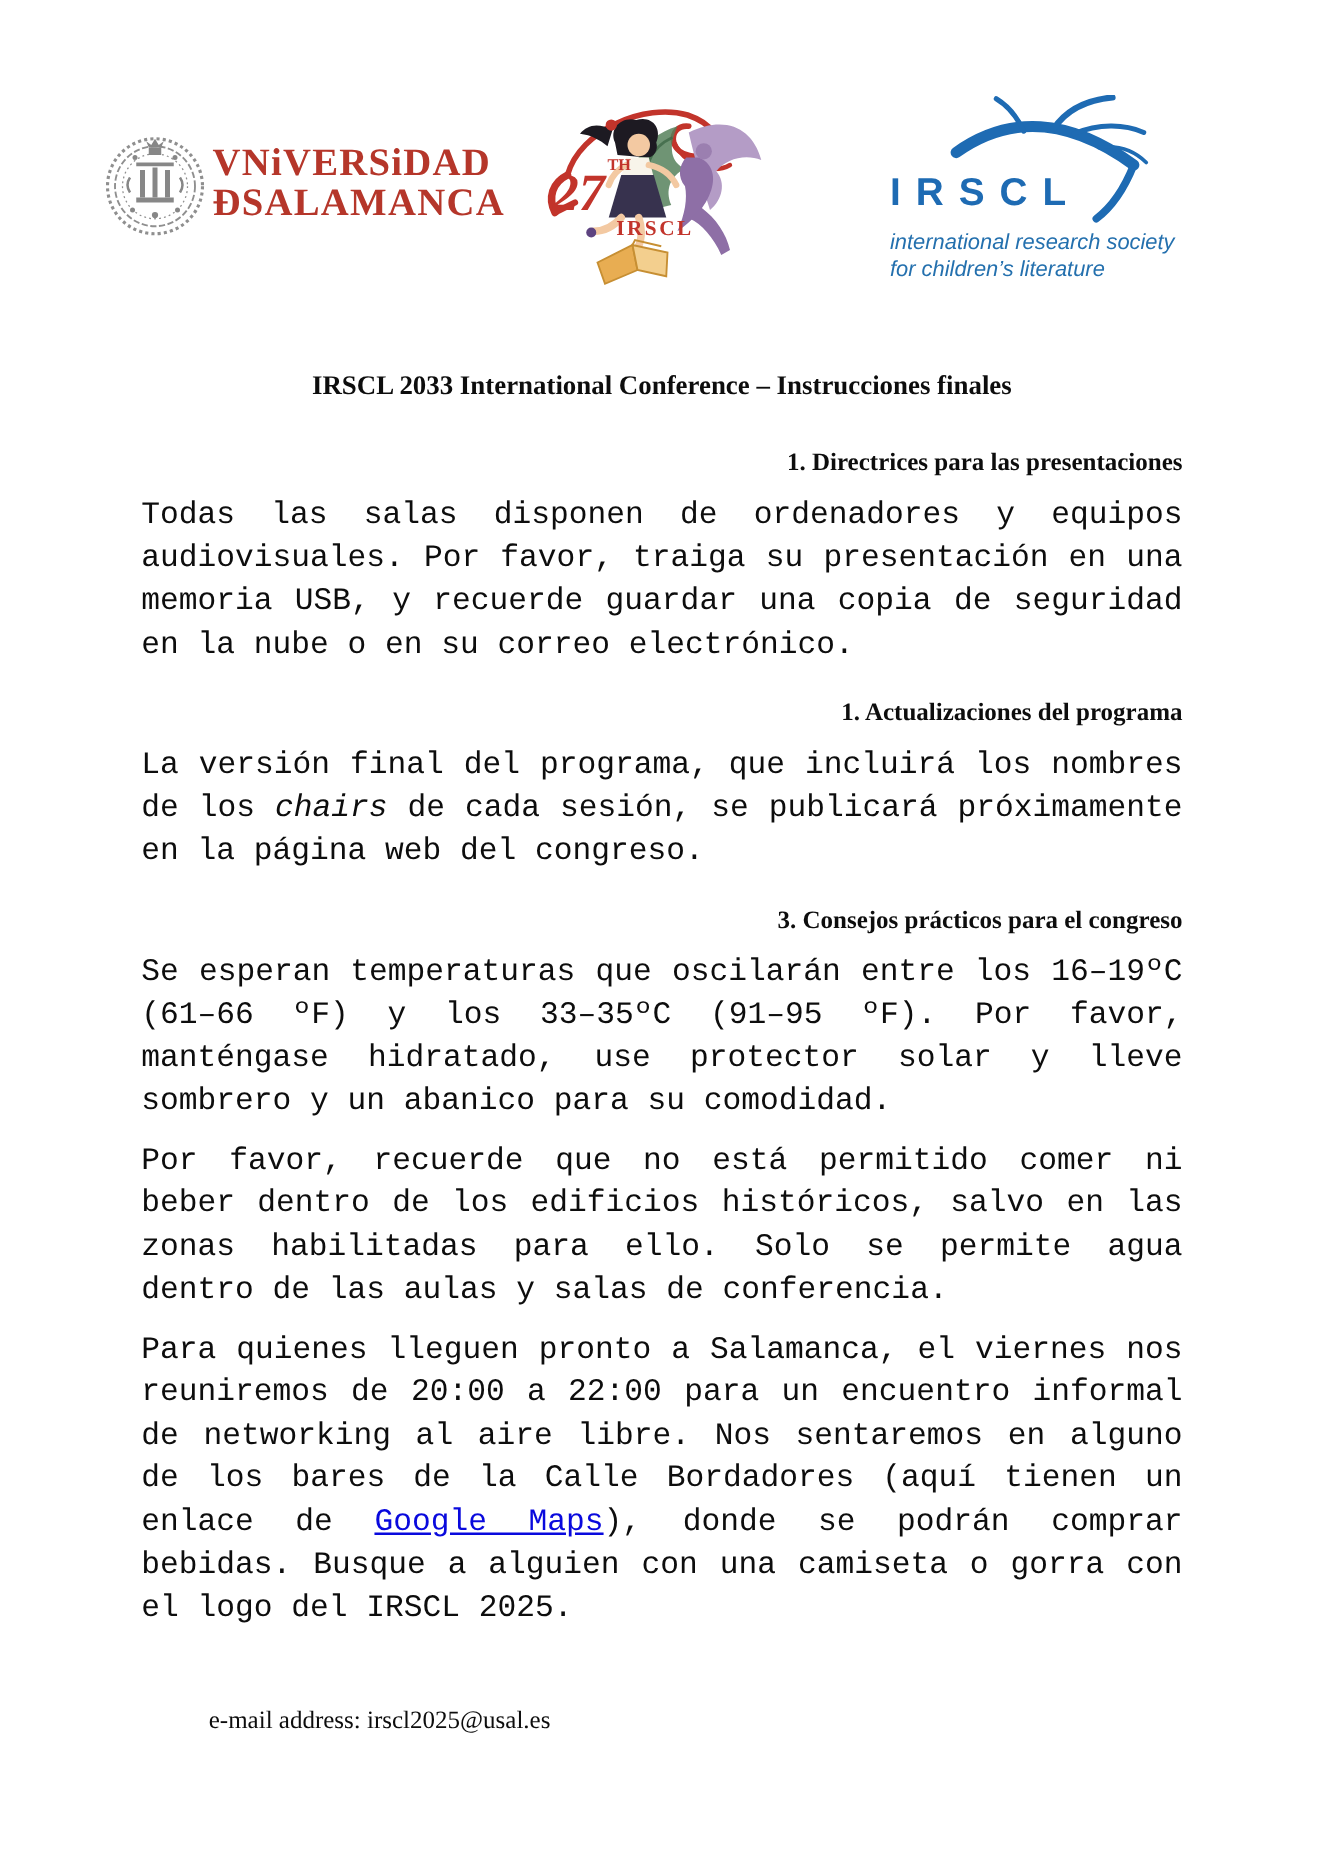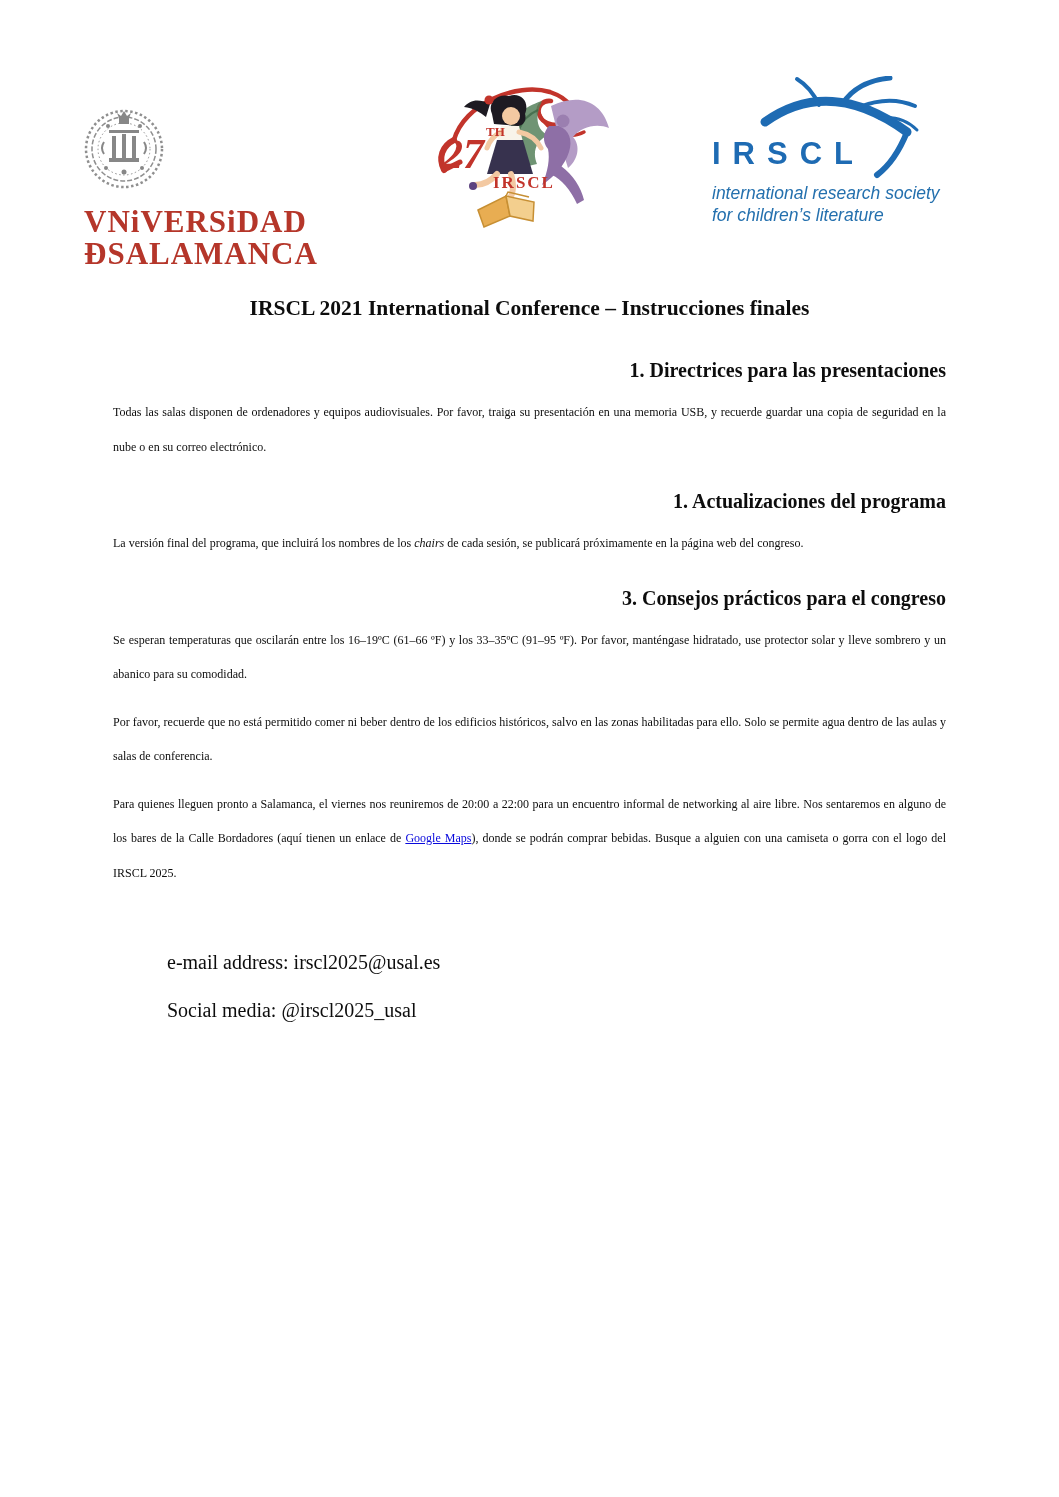--- a/index.html
+++ b/index.html
@@ -14,21 +14,21 @@
   .page{
     position:relative;
     width:1059px;height:1497px;
     background:#ffffff;
     font-family:"Liberation Serif", serif;
     color:var(--ink);
     overflow:hidden;
   }
 
   
-  .usal-logo{position:absolute;left:84px;top:106px;display:flex;align-items:flex-start;gap:6px;flex-direction:column;}
+  .usal-logo{position:absolute;left:84px;top:106px;display:flex;align-items:flex-start;gap:6px;}
   .usal-text{
     margin-top:8px;
     color:var(--usal-red);
     font-weight:bold;
     font-size:31px;line-height:32px;
     letter-spacing:1px;
     font-family:"Liberation Serif", serif;
     white-space:nowrap;
   }
   .conf-logo{position:absolute;left:430px;top:74px;width:186px;height:160px;}
@@ -58,23 +58,24 @@
     font-weight:bold;
     font-size:21.5px;
     margin:0 0 38px 0;
   }
   .sec-heading{
     font-size:20px;font-weight:bold;
     margin:26px 0 13px 0;
     text-align:right;
   }
   .body-p{
-    font-size:12px;line-height:34.5px;
+    font-size:25px;line-height:34.5px;
     text-align:justify;
     margin:0 0 13px 0;
+    font-family:Liberation Mono, monospace;
   }
   .body-p .it{font-style:italic;}
   .doc-link{color:var(--link-blue);text-decoration:underline;cursor:pointer;}
   .contact{margin-top:60px;margin-left:54px;}
   .contact-line{font-size:20px;line-height:24px;margin:0 0 24px 0;text-align:left;}
 </style>
 </head>
 <body>
 
 <div class="page">
@@ -163,33 +164,32 @@
     </svg>
     <div class="irscl-acronym">IRSCL</div>
     <div class="irscl-subtitle">
       <div>international research society</div>
       <div>for children’s literature</div>
     </div>
   </div>
 
   <div class="content">
 
-    <div class="doc-title">IRSCL 2021 International Conference – Instrucciones finales</div>
+    <div class="doc-title">IRSCL 2033 International Conference – Instrucciones finales</div>
 
     <div class="sec-heading" style="margin-top:0">1. Directrices para las presentaciones</div>
     <p class="body-p">Todas las salas disponen de ordenadores y equipos audiovisuales. Por favor, traiga su presentación en una memoria USB, y recuerde guardar una copia de seguridad en la nube o en su correo electrónico.</p>
 
     <div class="sec-heading">1. Actualizaciones del programa</div>
     <p class="body-p"><span>La versión final del programa, que incluirá los nombres de los </span><span class="it">chairs</span><span> de cada sesión, se publicará próximamente en la página web del congreso.</span></p>
 
     <div class="sec-heading">3. Consejos prácticos para el congreso</div>
     <p class="body-p">Se esperan temperaturas que oscilarán entre los 16–19ºC (61–66 ºF) y los 33–35ºC (91–95 ºF). Por favor, manténgase hidratado, use protector solar y lleve sombrero y un abanico para su comodidad.</p>
     <p class="body-p">Por favor, recuerde que no está permitido comer ni beber dentro de los edificios históricos, salvo en las zonas habilitadas para ello. Solo se permite agua dentro de las aulas y salas de conferencia.</p>
 
     <p class="body-p"><span>Para quienes lleguen pronto a Salamanca, el viernes nos reuniremos de 20:00 a 22:00 para un encuentro informal de networking al aire libre. Nos sentaremos en alguno de los bares de la Calle Bordadores (aquí tienen un enlace de </span><a class="doc-link" href="#">Google Maps</a><span>), donde se podrán comprar bebidas. Busque a alguien con una camiseta o gorra con el logo del IRSCL 2025.</span></p>
 
     <div class="contact">
       <p class="contact-line">e-mail address: irscl2025@usal.es</p>
-      <p class="contact-line">Social media: @irscl2025_usal</p>
     </div>
 
   </div>
 </div>
 
 </body></html>

